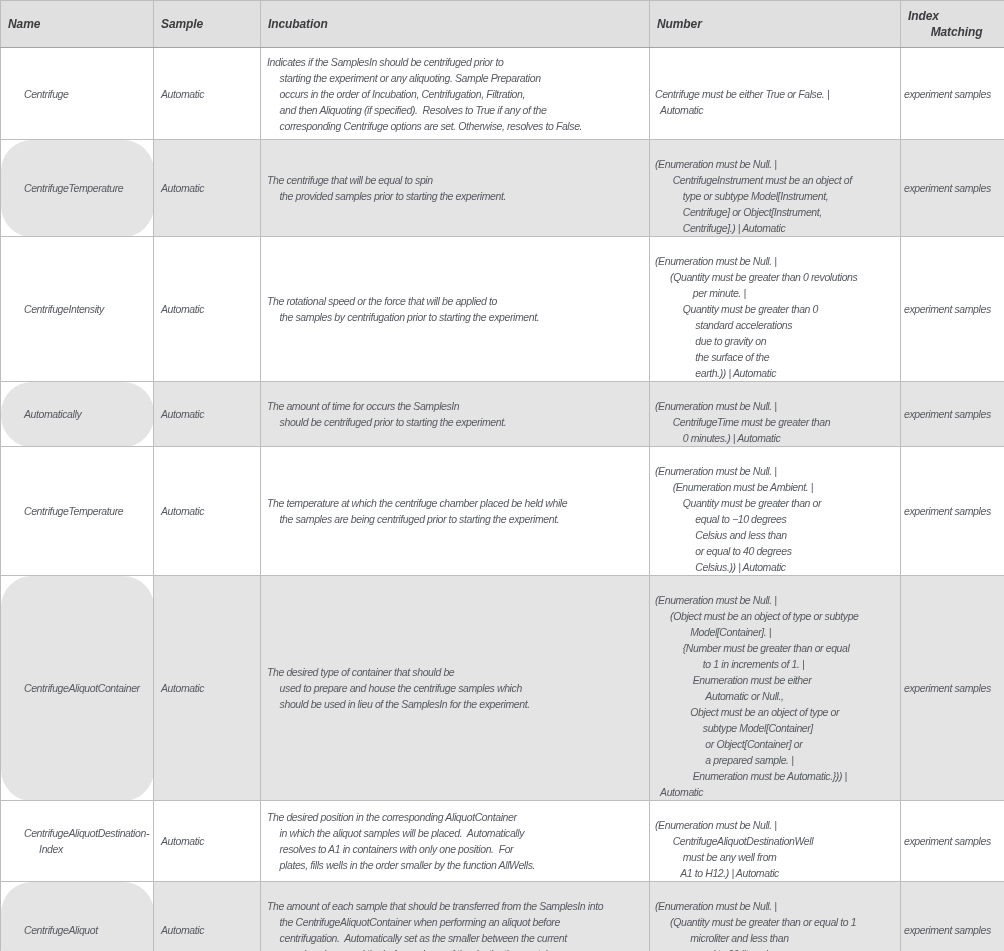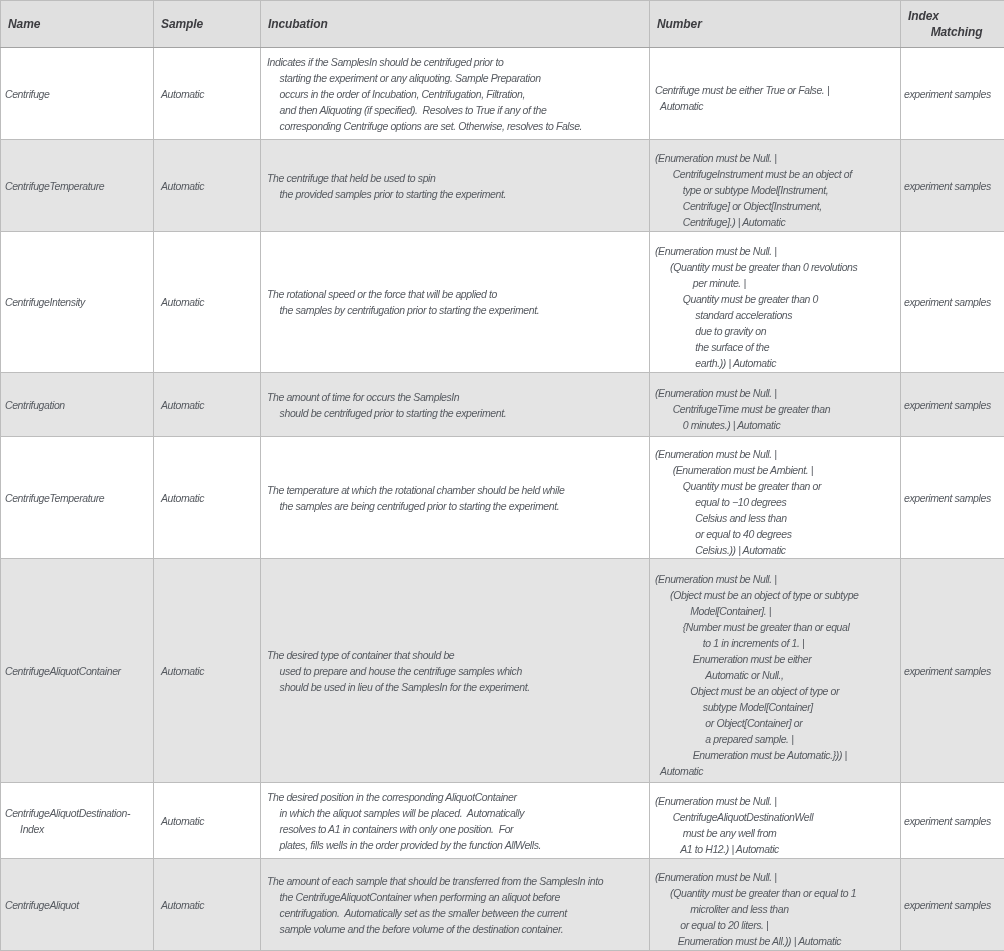--- a/index.html
+++ b/index.html
@@ -38,24 +38,24 @@
   tbody tr:nth-child(odd) td{background:#ffffff;}
   tbody tr:nth-child(even) td{background:#e4e4e4;}
   tbody tr:nth-child(1){height:92px;}
   tbody tr:nth-child(2){height:92px;}
   tbody tr:nth-child(3){height:141px;}
   tbody tr:nth-child(4){height:64px;}
   tbody tr:nth-child(5){height:120px;}
   tbody tr:nth-child(6){height:224px;}
   tbody tr:nth-child(7){height:76px;}
   tbody tr:nth-child(8){height:92px;}
-  td.c-name{padding:0 2px 0 4px;}
+  td.c-name{padding:0 2px 0 23px;border-radius:31px;}
   td.c-default{padding:0 4px 0 7px;}
   td.c-desc{padding:0 14px 0 6px;}
-  td.c-pattern{padding:9px 2px 0 5px;}
+  td.c-pattern{padding:16px 2px 0 5px;}
   td.c-index{padding:0 6px 0 3px;}
 </style>
 </head>
 <body>
 
 <table class="doc-table">
   <colgroup>
     <col style="width:153px">
     <col style="width:107px">
     <col style="width:389px">
@@ -81,21 +81,21 @@
      occurs in the order of Incubation, Centrifugation, Filtration,
      and then Aliquoting (if specified).  Resolves to True if any of the
      corresponding Centrifuge options are set. Otherwise, resolves to False.</td>
       <td class="c-pattern">Centrifuge must be either True or False. |
   Automatic</td>
       <td class="c-index">experiment samples</td>
     </tr>
     <tr>
       <td class="c-name">CentrifugeTemperature</td>
       <td class="c-default">Automatic</td>
-      <td class="c-desc">The centrifuge that held be used to spin
+      <td class="c-desc">The centrifuge that will be equal to spin
      the provided samples prior to starting the experiment.</td>
       <td class="c-pattern">(Enumeration must be Null. |
        CentrifugeInstrument must be an object of
            type or subtype Model[Instrument,
            Centrifuge] or Object[Instrument,
            Centrifuge].) | Automatic</td>
       <td class="c-index">experiment samples</td>
     </tr>
     <tr>
       <td class="c-name">CentrifugeIntensity</td>
@@ -106,33 +106,33 @@
       (Quantity must be greater than 0 revolutions
                per minute. |
            Quantity must be greater than 0
                 standard accelerations
                 due to gravity on
                 the surface of the
                 earth.)) | Automatic</td>
       <td class="c-index">experiment samples</td>
     </tr>
     <tr>
-      <td class="c-name">Centrifugation</td>
+      <td class="c-name">Automatically</td>
       <td class="c-default">Automatic</td>
       <td class="c-desc">The amount of time for occurs the SamplesIn
      should be centrifuged prior to starting the experiment.</td>
       <td class="c-pattern">(Enumeration must be Null. |
        CentrifugeTime must be greater than
            0 minutes.) | Automatic</td>
       <td class="c-index">experiment samples</td>
     </tr>
     <tr>
       <td class="c-name">CentrifugeTemperature</td>
       <td class="c-default">Automatic</td>
-      <td class="c-desc">The temperature at which the rotational chamber should be held while
+      <td class="c-desc">The temperature at which the centrifuge chamber placed be held while
      the samples are being centrifuged prior to starting the experiment.</td>
       <td class="c-pattern">(Enumeration must be Null. |
        (Enumeration must be Ambient. |
            Quantity must be greater than or
                 equal to −10 degrees
                 Celsius and less than
                 or equal to 40 degrees
                 Celsius.)) | Automatic</td>
       <td class="c-index">experiment samples</td>
     </tr>
@@ -157,21 +157,21 @@
   Automatic</td>
       <td class="c-index">experiment samples</td>
     </tr>
     <tr>
       <td class="c-name">CentrifugeAliquotDestination-
       Index</td>
       <td class="c-default">Automatic</td>
       <td class="c-desc">The desired position in the corresponding AliquotContainer
      in which the aliquot samples will be placed.  Automatically
      resolves to A1 in containers with only one position.  For
-     plates, fills wells in the order provided by the function AllWells.</td>
+     plates, fills wells in the order smaller by the function AllWells.</td>
       <td class="c-pattern">(Enumeration must be Null. |
        CentrifugeAliquotDestinationWell
            must be any well from
           A1 to H12.) | Automatic</td>
       <td class="c-index">experiment samples</td>
     </tr>
     <tr>
       <td class="c-name">CentrifugeAliquot</td>
       <td class="c-default">Automatic</td>
       <td class="c-desc">The amount of each sample that should be transferred from the SamplesIn into

